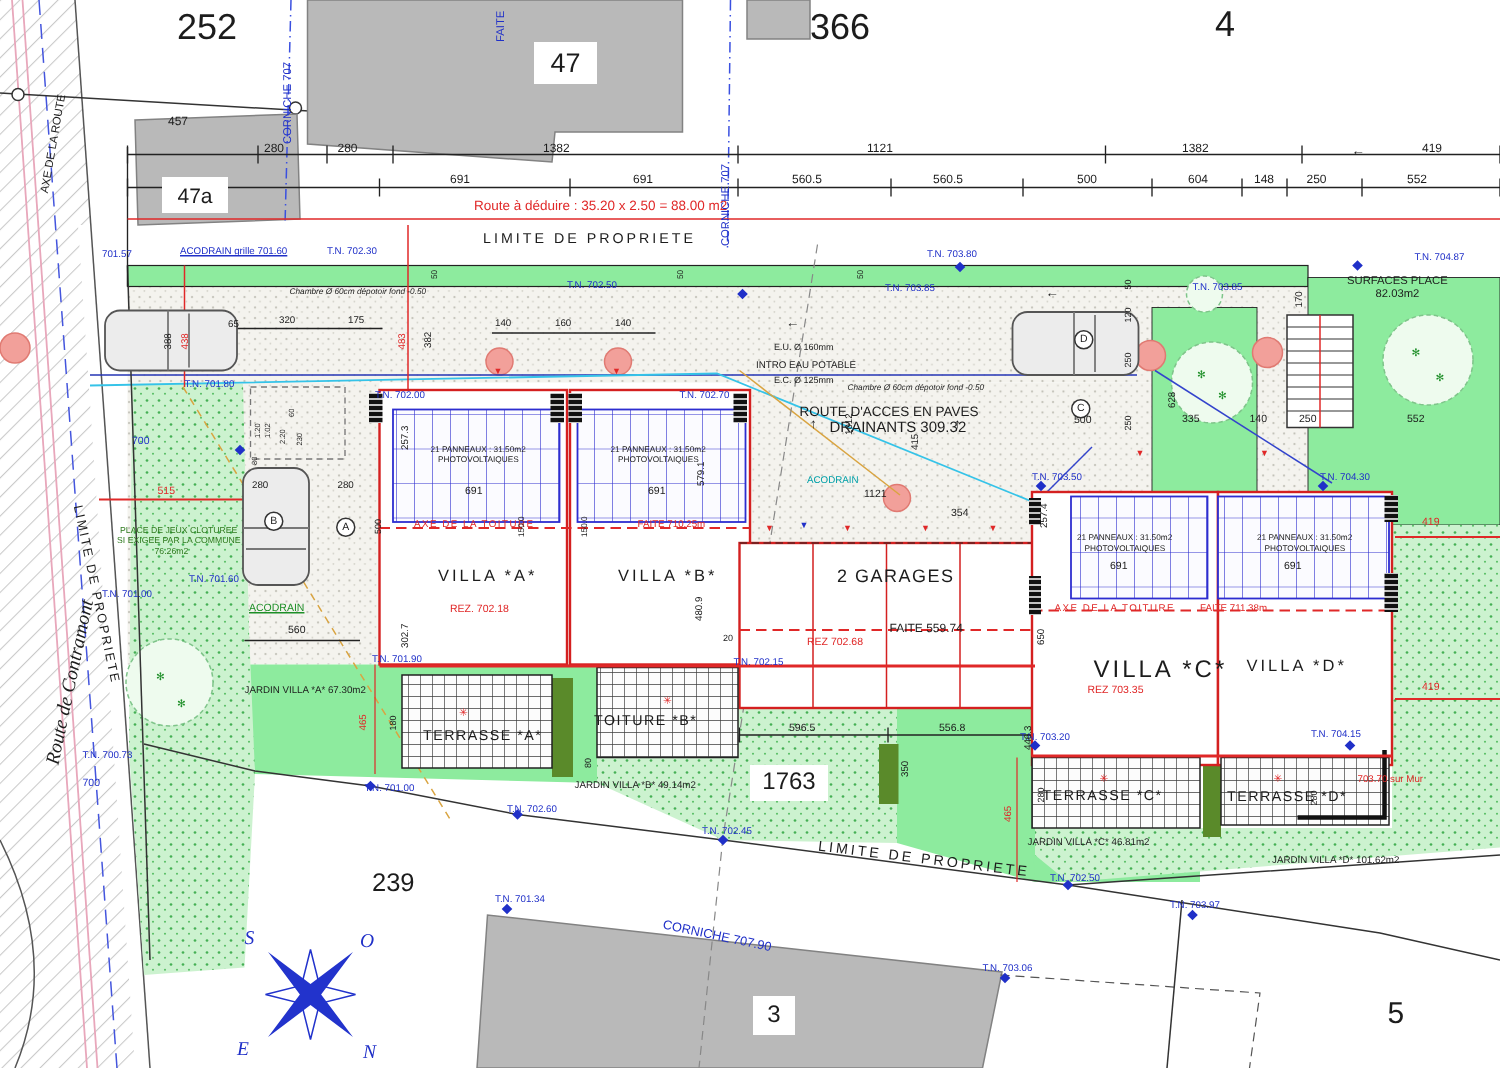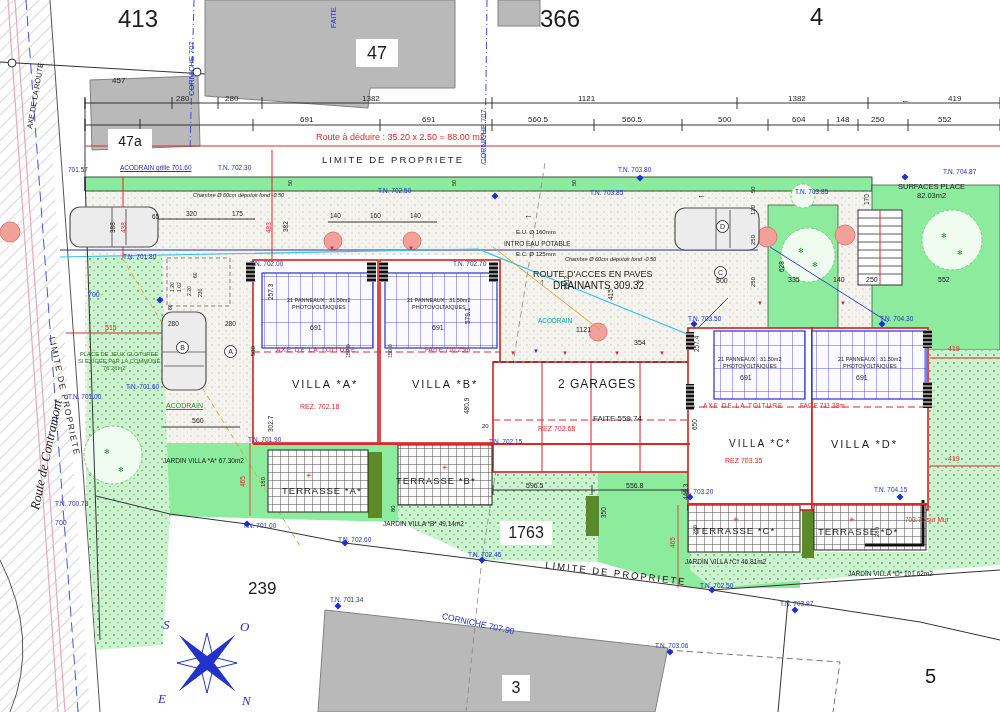--- a/index.html
+++ b/index.html
@@ -3,21 +3,21 @@
 <meta charset="utf-8">
 <style>
   html,body{margin:0;padding:0;background:#fff;}
   #stage{position:relative;width:1000px;height:712px;background:#fff;overflow:hidden;
          font-family:"Liberation Sans",sans-serif;}
   #stage svg{position:absolute;left:0;top:0;}
   .lb{position:absolute;white-space:nowrap;line-height:1.05;transform-origin:0 0;}
   .lb.u{text-decoration:underline;}
   .lb.circ{border:1px solid #333;border-radius:50%;width:11px;height:11px;text-align:center;line-height:11px;background:#fff;}
   .chip{position:absolute;background:#fff;color:#1c1c1c;text-align:center;
-        display:flex;align-items:center;justify-content:center;margin-top:11px;}
+        display:flex;align-items:center;justify-content:center;}
 </style>
 </head>
 <body>
 
 <div id="stage">
 <svg width="1000" height="712" viewBox="0 0 1000 712">
   <defs>
     <pattern id="hatch" width="9" height="9" patternUnits="userSpaceOnUse" patternTransform="rotate(45)">
       <rect width="9" height="9" fill="#ffffff"></rect>
           <line x1="0" y1="0" x2="0" y2="9" stroke="#c9c9c9" stroke-width="1.4"></line>
@@ -271,21 +271,21 @@
           <rect x="-2.5" y="-2.5" width="5" height="5" transform="rotate(45)"></rect>
         </g>
     <g transform="translate(694,324)">
           <rect x="-2.5" y="-2.5" width="5" height="5" transform="rotate(45)"></rect>
         </g>
     <g transform="translate(905,177)">
           <rect x="-2.5" y="-2.5" width="5" height="5" transform="rotate(45)"></rect>
         </g>
   </g>
 </svg>
-<span class="lb" style="left: 118px; top: 6px; font-size: 24px; color: rgb(28, 28, 28);">413</span>
+<span class="lb" style="left: 118px; top: 6px; font-size: 24px; color: rgb(28, 28, 28);">252</span>
     <span class="lb" style="left: 540px; top: 6px; font-size: 24px; color: rgb(28, 28, 28);">366</span>
     <span class="lb" style="left: 810px; top: 4px; font-size: 24px; color: rgb(28, 28, 28);">4</span>
     <span class="lb" style="left: 248px; top: 580px; font-size: 17px; color: rgb(28, 28, 28);">239</span>
     <span class="lb" style="left: 925px; top: 666px; font-size: 20px; color: rgb(28, 28, 28);">5</span>
     <span class="lb" style="left: 112px; top: 77px; font-size: 8px; color: rgb(28, 28, 28);">457</span>
     <span class="lb" style="left: 176px; top: 95px; font-size: 8px; color: rgb(28, 28, 28);">280</span>
     <span class="lb" style="left: 225px; top: 95px; font-size: 8px; color: rgb(28, 28, 28);">280</span>
     <span class="lb" style="left: 362px; top: 95px; font-size: 8px; color: rgb(28, 28, 28);">1382</span>
     <span class="lb" style="left: 578px; top: 95px; font-size: 8px; color: rgb(28, 28, 28);">1121</span>
     <span class="lb" style="left: 788px; top: 95px; font-size: 8px; color: rgb(28, 28, 28);">1382</span>
@@ -312,21 +312,21 @@
     <span class="lb" style="left: 533px; top: 270px; font-size: 9px; color: rgb(28, 28, 28);">ROUTE D'ACCES EN PAVES</span>
     <span class="lb" style="left: 553px; top: 281px; font-size: 10px; color: rgb(28, 28, 28);">DRAINANTS 309.32</span>
     <span class="lb" style="left: 516px; top: 229px; font-size: 6px; color: rgb(28, 28, 28);">E.U. Ø 160mm</span>
     <span class="lb" style="left: 504px; top: 241px; font-size: 6.5px; color: rgb(28, 28, 28);">INTRO EAU POTABLE</span>
     <span class="lb" style="left: 516px; top: 251px; font-size: 6px; color: rgb(28, 28, 28);">E.C. Ø 125mm</span>
     <span class="lb" style="left: 193px; top: 193px; font-size: 5.5px; color: rgb(28, 28, 28); font-style: italic;">Chambre Ø 60cm dépotoir fond -0.50</span>
     <span class="lb" style="left: 565px; top: 257px; font-size: 5.5px; color: rgb(28, 28, 28); font-style: italic;">Chambre Ø 60cm dépotoir fond -0.50</span>
     <span class="lb" style="left: 292px; top: 379px; font-size: 11px; color: rgb(28, 28, 28); letter-spacing: 2px;">VILLA *A*</span>
     <span class="lb" style="left: 412px; top: 379px; font-size: 11px; color: rgb(28, 28, 28); letter-spacing: 2px;">VILLA *B*</span>
     <span class="lb" style="left: 558px; top: 378px; font-size: 12px; color: rgb(28, 28, 28); letter-spacing: 1px;">2 GARAGES</span>
-    <span class="lb" style="left: 729px; top: 439px; font-size: 10px; color: rgb(28, 28, 28); letter-spacing: 2px;">VILLA *C*</span>
+    <span class="lb" style="left: 729px; top: 439px; font-size: 16px; color: rgb(28, 28, 28); letter-spacing: 2px;">VILLA *C*</span>
     <span class="lb" style="left: 831px; top: 439px; font-size: 11px; color: rgb(28, 28, 28); letter-spacing: 2px;">VILLA *D*</span>
     <span class="lb" style="left: 300px; top: 403px; font-size: 7px; color: rgb(224, 40, 40);">REZ. 702.18</span>
     <span class="lb" style="left: 538px; top: 425px; font-size: 7px; color: rgb(224, 40, 40);">REZ 702.68</span>
     <span class="lb" style="left: 725px; top: 457px; font-size: 7px; color: rgb(224, 40, 40);">REZ 703.35</span>
     <span class="lb" style="left: 276px; top: 347px; font-size: 6.5px; color: rgb(224, 40, 40); letter-spacing: 1px;">AXE DE LA TOITURE</span>
     <span class="lb" style="left: 425px; top: 347px; font-size: 6.5px; color: rgb(224, 40, 40);">FAITE 710.25m</span>
     <span class="lb" style="left: 703px; top: 403px; font-size: 6.5px; color: rgb(224, 40, 40); letter-spacing: 1px;">AXE DE LA TOITURE</span>
     <span class="lb" style="left: 800px; top: 403px; font-size: 6.5px; color: rgb(224, 40, 40);">FAITE 711.38m</span>
     <span class="lb" style="left: 593px; top: 415px; font-size: 8px; color: rgb(28, 28, 28);">FAITE 559.74</span>
     <span class="lb" style="left: 287px; top: 298px; font-size: 5.5px; color: rgb(28, 28, 28);">21 PANNEAUX : 31.50m2</span>
@@ -335,21 +335,21 @@
     <span class="lb" style="left: 412px; top: 305px; font-size: 5.5px; color: rgb(28, 28, 28);">PHOTOVOLTAIQUES</span>
     <span class="lb" style="left: 718px; top: 357px; font-size: 5.5px; color: rgb(28, 28, 28);">21 PANNEAUX : 31.50m2</span>
     <span class="lb" style="left: 723px; top: 364px; font-size: 5.5px; color: rgb(28, 28, 28);">PHOTOVOLTAIQUES</span>
     <span class="lb" style="left: 838px; top: 357px; font-size: 5.5px; color: rgb(28, 28, 28);">21 PANNEAUX : 31.50m2</span>
     <span class="lb" style="left: 843px; top: 364px; font-size: 5.5px; color: rgb(28, 28, 28);">PHOTOVOLTAIQUES</span>
     <span class="lb" style="left: 310px; top: 324px; font-size: 7px; color: rgb(28, 28, 28);">691</span>
     <span class="lb" style="left: 432px; top: 324px; font-size: 7px; color: rgb(28, 28, 28);">691</span>
     <span class="lb" style="left: 740px; top: 374px; font-size: 7px; color: rgb(28, 28, 28);">691</span>
     <span class="lb" style="left: 856px; top: 374px; font-size: 7px; color: rgb(28, 28, 28);">691</span>
     <span class="lb" style="left: 282px; top: 486px; font-size: 9.5px; color: rgb(28, 28, 28); letter-spacing: 1px;">TERRASSE *A*</span>
-    <span class="lb" style="left: 396px; top: 476px; font-size: 9.5px; color: rgb(28, 28, 28); letter-spacing: 1px;">TERRASSE *B*</span>
+    <span class="lb" style="left: 396px; top: 476px; font-size: 9.5px; color: rgb(28, 28, 28); letter-spacing: 1px;">TOITURE *B*</span>
     <span class="lb" style="left: 695px; top: 526px; font-size: 9.5px; color: rgb(28, 28, 28); letter-spacing: 1px;">TERRASSE *C*</span>
     <span class="lb" style="left: 818px; top: 527px; font-size: 9.5px; color: rgb(28, 28, 28); letter-spacing: 1px;">TERRASSE *D*</span>
     <span class="lb" style="left: 163px; top: 458px; font-size: 6.5px; color: rgb(28, 28, 28);">JARDIN VILLA *A* 67.30m2</span>
     <span class="lb" style="left: 383px; top: 521px; font-size: 6.5px; color: rgb(28, 28, 28);">JARDIN VILLA *B* 49.14m2</span>
     <span class="lb" style="left: 685px; top: 559px; font-size: 6.5px; color: rgb(28, 28, 28);">JARDIN VILLA *C* 46.81m2</span>
     <span class="lb" style="left: 848px; top: 571px; font-size: 6.5px; color: rgb(28, 28, 28);">JARDIN VILLA *D* 101.62m2</span>
     <span class="lb" style="left: 898px; top: 183px; font-size: 7.5px; color: rgb(28, 28, 28);">SURFACES PLACE</span>
     <span class="lb" style="left: 917px; top: 192px; font-size: 7.5px; color: rgb(28, 28, 28);">82.03m2</span>
     <span class="lb" style="left: 80px; top: 351px; font-size: 5.8px; color: rgb(47, 122, 30);">PLACE DE JEUX CLOTUREE</span>
     <span class="lb" style="left: 78px; top: 358px; font-size: 5.8px; color: rgb(47, 122, 30);">SI EXIGEE PAR LA COMMUNE</span>

